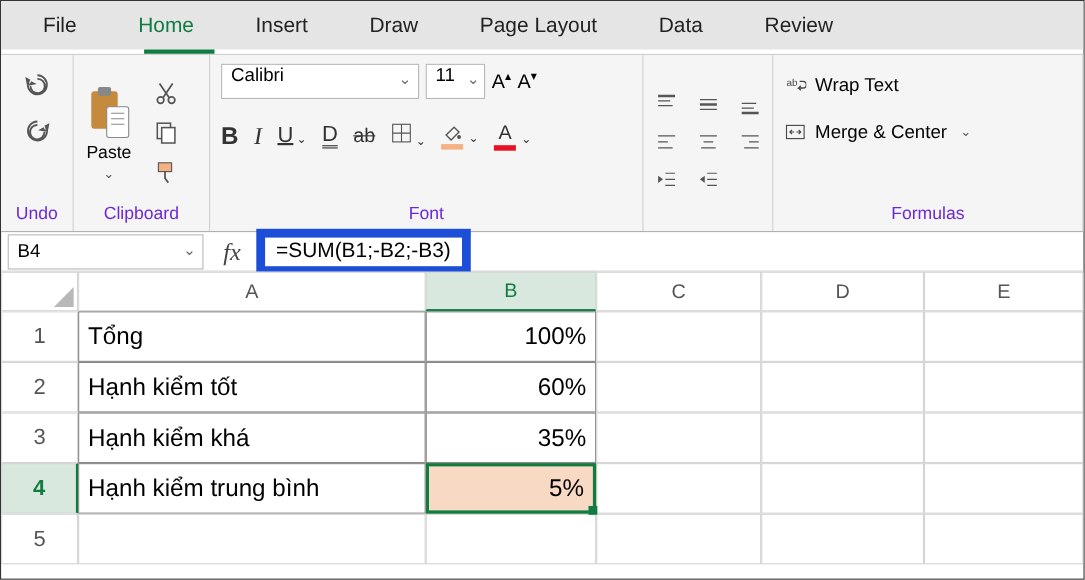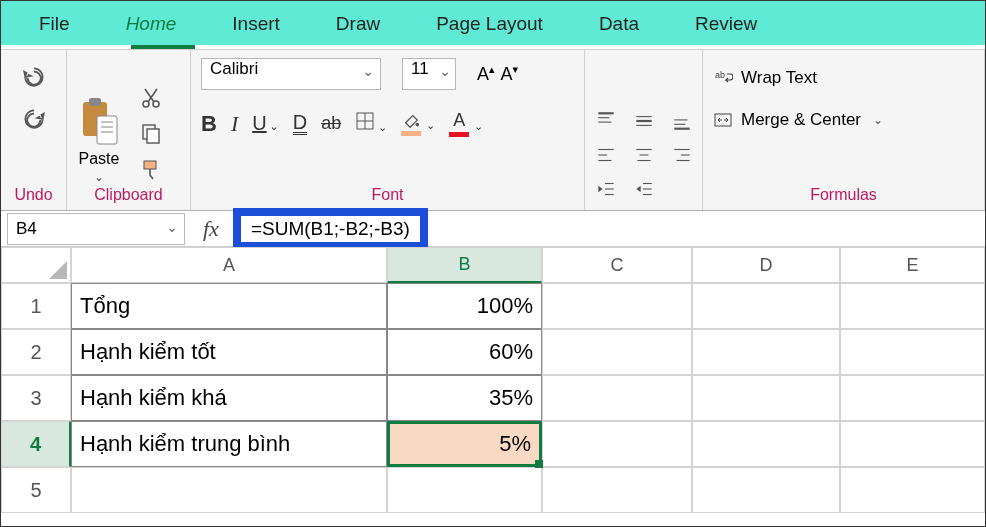--- a/index.html
+++ b/index.html
@@ -1,43 +1,43 @@
 <!DOCTYPE html>
 <html><head>
 <meta charset="utf-8">
 <style>
 * { box-sizing: border-box; margin: 0; padding: 0; font-family: "Segoe UI", Arial, sans-serif; }
 body { width: 986px; height: 527px; background: #fff; border: 1px solid #333; overflow: hidden; }
 
 
-.tabbar { height: 44px; background: #5eead4; display: flex; align-items: flex-end; padding: 0 10px; gap: 0; }
+.tabbar { height: 44px; background: #e5e5e5; display: flex; align-items: flex-end; padding: 0 10px; gap: 0; }
 .tab { padding: 10px 28px 10px 28px; font-size: 19px; color: #222; cursor: pointer; }
-.tab.active { color: #107c41; font-style: italic; }
+.tab.active { color: #107c41; }
 .tab-under { height: 4px; background: #107c41; width: 64px; margin-left: 130px; }
 
 
 .ribbon { background: #f5f5f5; border-top: 1px solid #d0d0d0; border-bottom: 1px solid #b0b0b0; height: 162px; display: flex; }
 .group { border-right: 1px solid #d0d0d0; display: flex; flex-direction: column; padding: 8px 10px 2px 10px; }
-.group-body { flex: 1; display: flex; align-items: flex-end; gap: 12px; }
-.group-label { text-align: center; font-size: 16px; color: #be185d; padding: 2px 0 4px 0; }
+.group-body { flex: 1; display: flex; align-items: center; gap: 12px; }
+.group-label { text-align: center; font-size: 16px; color: #6d28d9; padding: 2px 0 4px 0; }
 .col { display: flex; flex-direction: column; gap: 6px; align-items: center; }
 
 .undo-group { width: 66px; }
 .undo-btn, .redo-btn { width: 36px; height: 36px; display: flex; align-items: center; justify-content: center; font-size: 24px; color: #555; }
 
 .clipboard-group { width: 124px; }
 .paste-block { display: flex; flex-direction: column; align-items: center; gap: 2px; }
 .paste-icon { width: 44px; height: 52px; }
 .paste-label { font-size: 16px; }
 .paste-caret { font-size: 12px; color: #555; }
 .clip-side { display: flex; flex-direction: column; gap: 8px; margin-left: 4px; }
 .clip-icon { width: 28px; height: 28px; display:flex;align-items:center;justify-content:center;}
 
 .font-group { width: 394px; }
-.font-row1 { display: flex; gap: 21px; align-items: center; }
+.font-row1 { display: flex; gap: 6px; align-items: center; }
 .font-name { width: 180px; height: 32px; border: 1px solid #b8b8b8; background: #fff; padding: 0 24px 0 8px; font-size: 17px; position: relative; }
 .font-name::after { content: "⌄"; position: absolute; right: 6px; top: 4px; color: #666; font-size: 14px; }
 .font-size { width: 54px; height: 32px; border: 1px solid #b8b8b8; background: #fff; padding: 0 18px 0 8px; font-size: 17px; position: relative; }
 .font-size::after { content: "⌄"; position: absolute; right: 4px; top: 4px; color: #666; font-size: 14px; }
 .grow-shrink { display: flex; gap: 6px; font-size: 18px; }
 .font-row2 { display: flex; gap: 14px; align-items: center; margin-top: 14px; font-size: 20px; color: #333; }
 .btn-b { font-weight: bold; font-size: 22px; }
 .btn-i { font-style: italic; font-family: Georgia, serif; font-size: 22px; }
 .btn-u { text-decoration: underline; font-size: 20px; position: relative; padding-right: 12px; }
 .btn-u::after { content: "⌄"; font-size: 11px; position: absolute; right: 0; bottom: 2px; text-decoration: none; }

